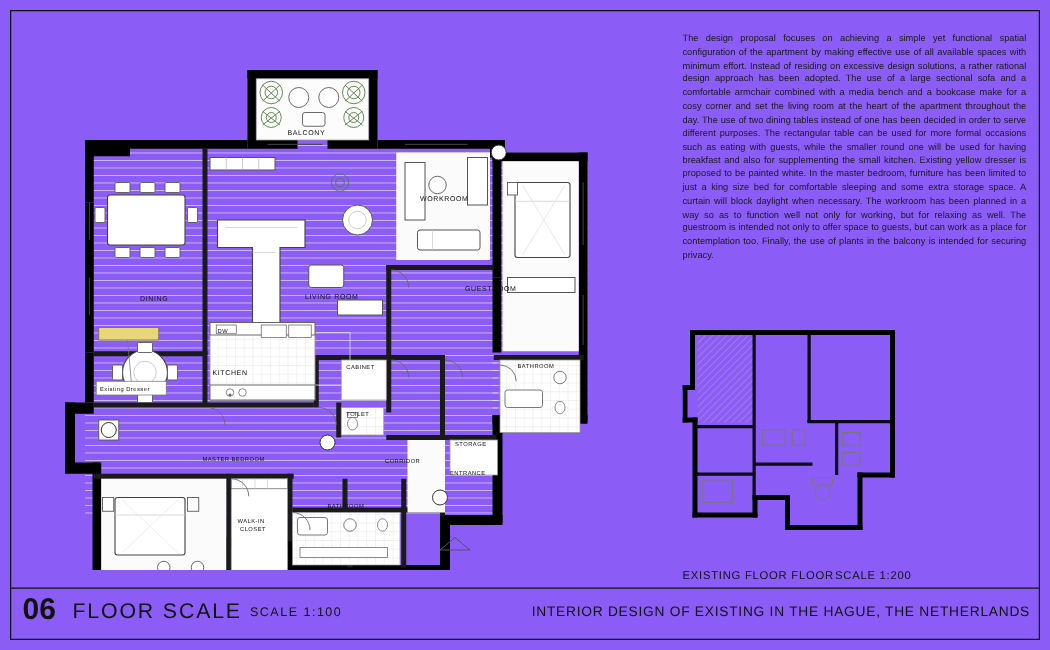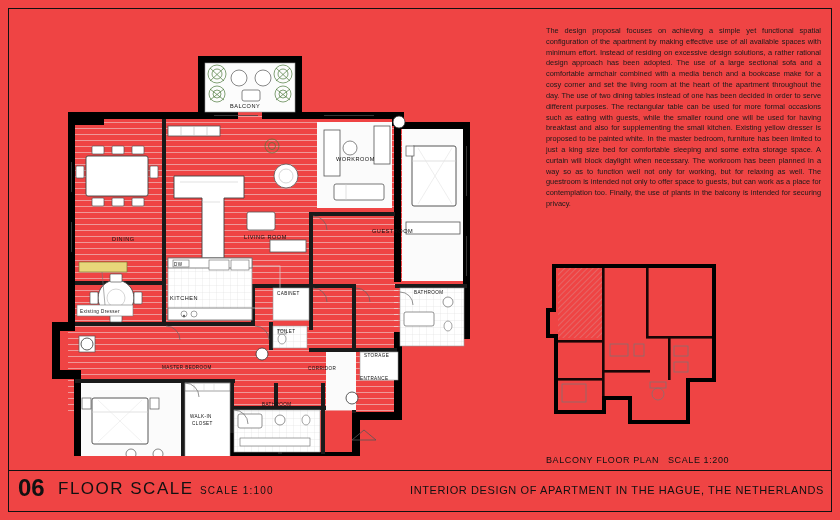--- a/index.html
+++ b/index.html
@@ -7,21 +7,21 @@
     padding: 0;
     background: #ffffff;
   }
   body {
     font-family: "Liberation Sans", sans-serif;
   }
   #sheet {
     position: relative;
     width: 840px;
     height: 520px;
-    background: #ef4444;
+    background: #8b5cf6;
     overflow: hidden;
   }
   .frame {
     position: absolute;
     left: 8px;
     top: 8px;
     width: 824px;
     height: 504px;
     border: 1px solid #111;
     box-sizing: border-box;
@@ -482,21 +482,21 @@
         <rect x="104" y="124" width="16" height="6"></rect>
       </g>
       <g fill="url(#hatchA)" opacity="0.5">
         <rect x="12" y="10" width="44" height="70"></rect>
       </g>
     </svg>
   </div>
 
   <div class="description">The design proposal focuses on achieving a simple yet  functional spatial configuration of the apartment by making effective use of  all available spaces with minimum effort. Instead of residing on excessive design solutions, a rather rational design approach has been adopted. The use of a large sectional sofa and a comfortable armchair combined with a media bench and a bookcase make for a cosy corner and set the living room at the heart of the apartment throughout the day. The use of two dining tables instead of one has been decided in order to serve different purposes. The rectangular table can be used for more formal occasions such as eating with guests, while the smaller round one will be used for having breakfast and also for supplementing the small kitchen. Existing yellow dresser is proposed to be painted white. In the master bedroom, furniture has been limited to just a king size bed for comfortable sleeping and some extra storage space. A curtain will block daylight when necessary. The workroom has been planned in a way so as to function well not only for working, but for relaxing as well. The guestroom is intended not only to offer space to guests, but can work as a place for contemplation too. Finally, the use of plants in the balcony is intended for securing privacy.</div>
 
-  <div class="existing-caption">BALCONY FLOOR PLAN</div>
+  <div class="existing-caption">EXISTING FLOOR FLOOR</div>
   <div class="existing-scale">SCALE 1:200</div>
 
   <div class="title-rule"></div>
   <div class="sheet-number">06</div>
   <div class="sheet-title">FLOOR SCALE</div>
   <div class="sheet-scale">SCALE 1:100</div>
-  <div class="sheet-project">INTERIOR DESIGN OF APARTMENT IN THE HAGUE, THE NETHERLANDS</div>
+  <div class="sheet-project">INTERIOR DESIGN OF EXISTING IN THE HAGUE, THE NETHERLANDS</div>
 </div>
 
 </body></html>

